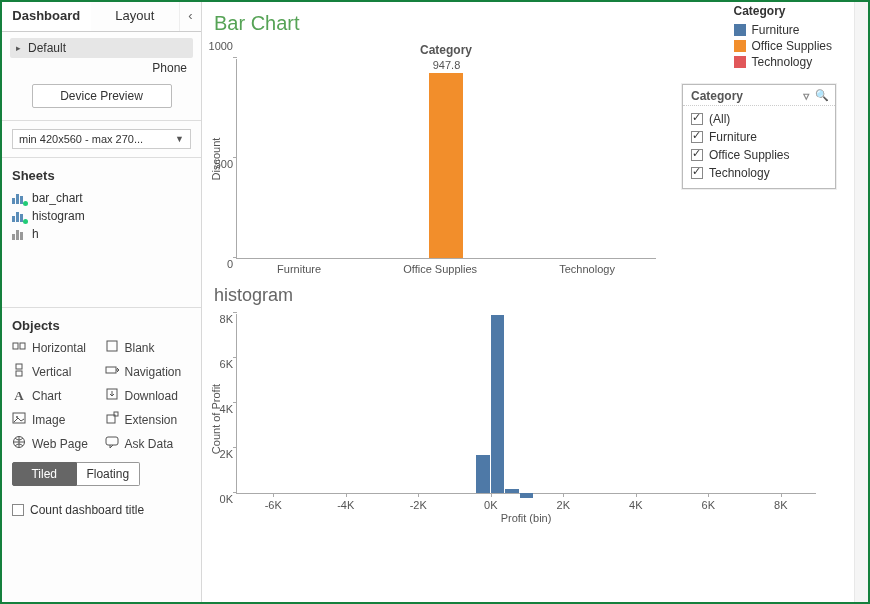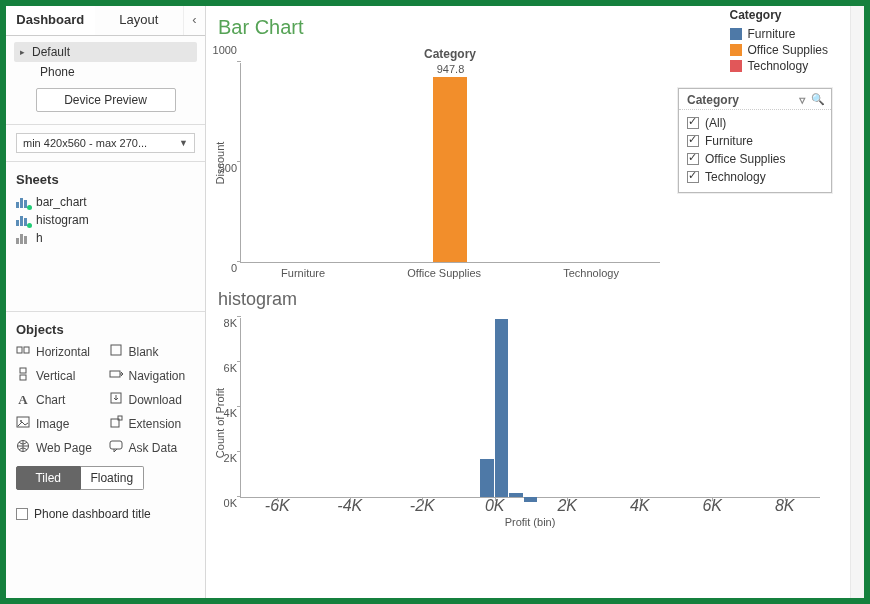--- a/index.html
+++ b/index.html
@@ -1,37 +1,37 @@
 <!DOCTYPE html>
 <html><head>
 <meta charset="utf-8">
 <style>
   * { box-sizing: border-box; }
   html, body { margin:0; padding:0; font-family: Arial, Helvetica, sans-serif; font-size:12px; color:#333; }
   body { width:870px; height:604px; background:#fff; overflow:hidden; }
-  .app { display:flex; width:100%; height:100%; border:6px solid #15803d; }
+  .app { display:flex; width:100%; height:100%; border:2px solid #15803d; }
 
   
   .side {
     width:200px; min-width:200px; height:100%; border-right:1px solid #d8d8d8;
     background:#fdfdfd; display:flex; flex-direction:column;
   }
   .tabs { display:flex; border-bottom:1px solid #ccc; font-size:13px; }
   .tabs .tab { flex:1; text-align:center; padding:6px 0; cursor:pointer; }
   .tabs .tab.active { font-weight:bold; background:#fff; border-bottom:2px solid #fff;}
   .tabs .collapse { width:22px; text-align:center; padding:6px 0; color:#666; cursor:pointer; border-left:1px solid #eee;}
   .panel-body { flex:1; overflow-y:auto; position:relative; }
   .panel-body::-webkit-scrollbar { width:10px; }
   .panel-body::-webkit-scrollbar-thumb { background:#ccc; border-radius:5px; }
 
   .device-list { padding:6px 8px 8px 8px; }
   .device-item { display:flex; align-items:center; padding:3px 6px; font-size:12px; cursor:pointer; border-radius:2px;}
   .device-item.selected { background:#e6e6e6; }
   .device-item .caret { width:12px; font-size:9px; color:#555; }
-  .device-item.child { padding-left:26px; }
+  .device-item.child { padding-left:26px;justify-content:flex-end; }
   .btn { display:block; width:140px; margin:6px auto 4px auto; padding:4px 0; font-size:12px; text-align:center; border:1px solid #bbb; border-radius:2px; background:#fff; cursor:pointer;}
 
   .section { border-top:1px solid #ddd; padding:8px 10px; }
   .section h4 { margin:2px 0 6px 0; font-size:13px; font-weight:bold; }
   .size-select { width:100%; display:flex; align-items:center; justify-content:space-between; border:1px solid #ccc; padding:3px 6px; font-size:11px; background:#fff; cursor:pointer;}
   .size-select .chev { font-size:9px; color:#555; }
 
   .sheet-item { display:flex; align-items:center; gap:6px; padding:2px 0; font-size:12px; cursor:pointer;}
   .sheet-icon { width:14px; height:12px; display:inline-flex; align-items:flex-end; gap:1px; position:relative;}
   .sheet-icon .b { width:3px; background:#5b8db8; display:inline-block; }
@@ -83,21 +83,21 @@
   .bar-col .lbl { font-size:11px; color:#555; margin-bottom:2px;}
   .bar-col .bar { width:34px; }
   .xlabels { display:flex; width:420px; justify-content:space-around; font-size:11px; color:#555; padding-top:4px;}
 
   
   .hist .area { width:580px; height:180px; }
   .hist .yaxis-label { left:-20px; }
   .hist .xaxis-label { text-align:center; font-size:11px; color:#555; width:580px; padding-top:18px;}
   .hist-bars { position:absolute; left:0; bottom:0; width:100%; height:100%; }
   .h-bar { position:absolute; bottom:0; width:12px; background:#4e79a7;}
-  .hx-tick { position:absolute; bottom:-18px; font-size:16px; color:#555; transform:translateX(-50%);font-style:italic;}
+  .hx-tick { position:absolute; bottom:-18px; font-size:11px; color:#555; transform:translateX(-50%);}
   .hx-tickline { position:absolute; bottom:-4px; width:1px; height:4px; background:#aaa;}
 </style>
 </head>
 <body>
 
 <div class="app">
 
   <div class="side">
     <div class="tabs">
       <div class="tab active">Dashboard</div>
@@ -231,21 +231,21 @@
             </div>
           </div>
         <div class="tiled-row">
           <div class="seg active">Tiled</div>
           <div class="seg">Floating</div>
         </div>
       </div>
 
       <div class="show-title">
         <span class="chk"></span>
-        <span>Phone dashboard title</span>
+        <span>Count dashboard title</span>
       </div>
     </div>
   </div>
 
   <div class="canvas">
 
     <div class="chart-title">Bar Chart</div>
 
     <div class="legend">
       <h5>Category</h5>

